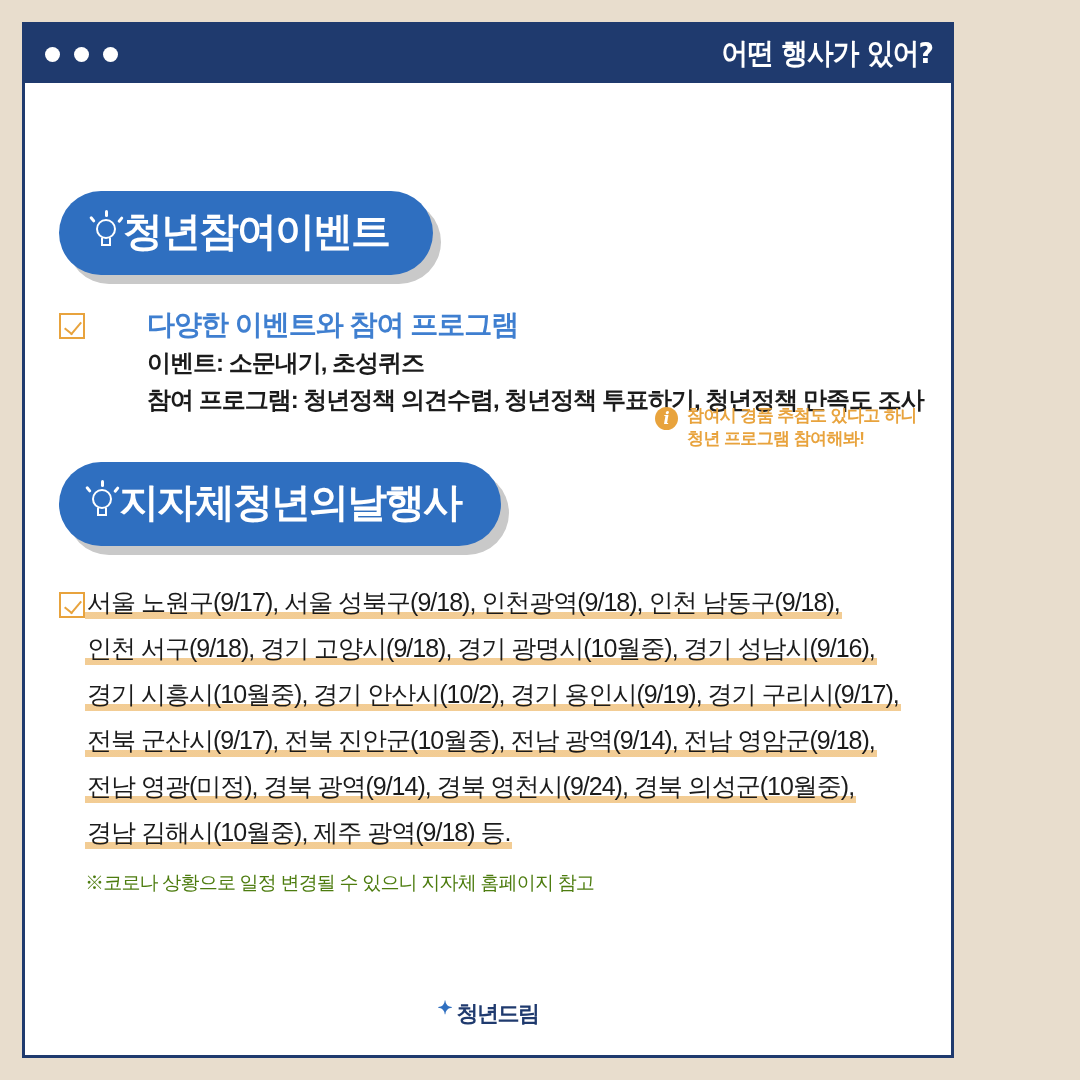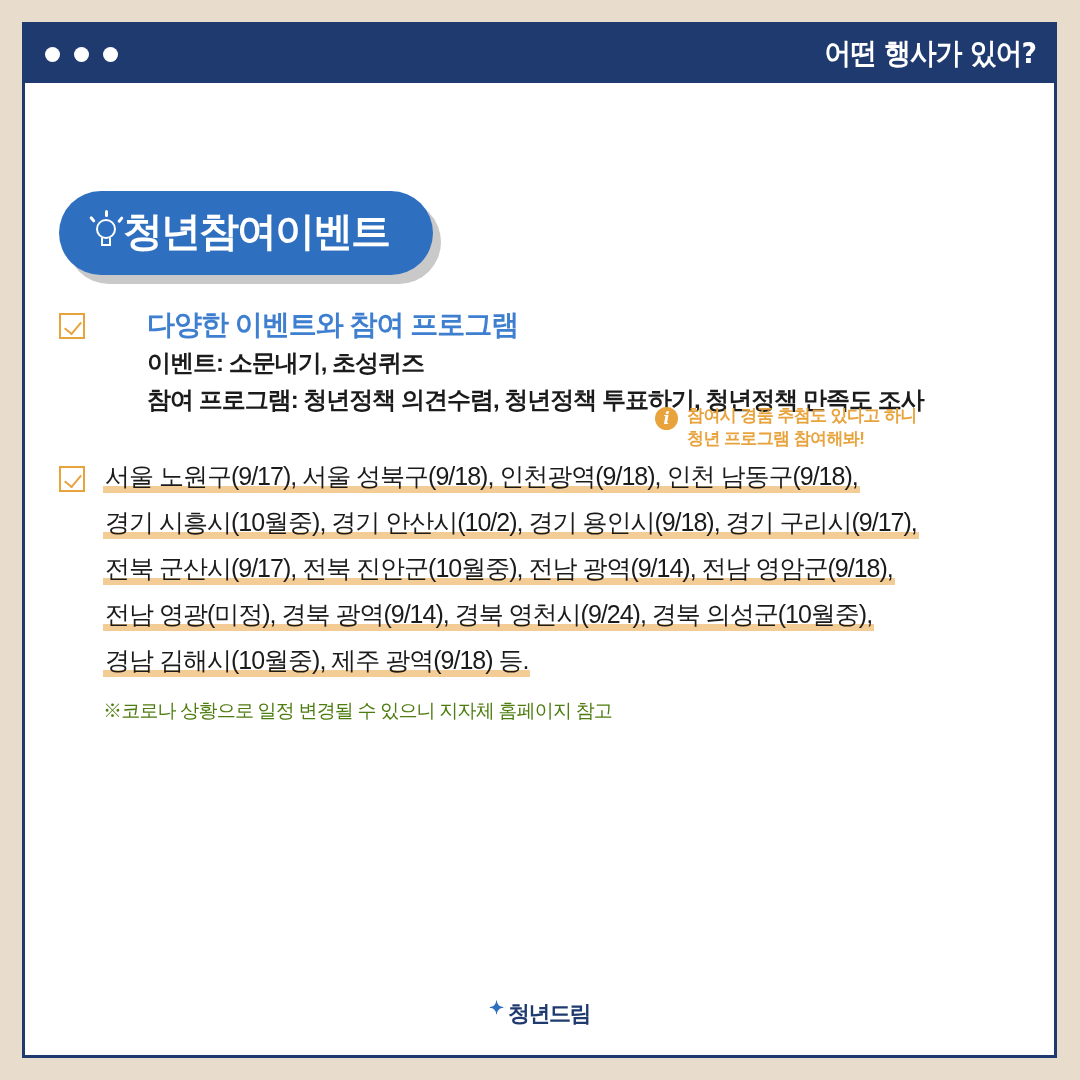--- a/index.html
+++ b/index.html
@@ -11,21 +11,21 @@
     height: 1080px;
     background: #e8ddcd;
     font-family: "Liberation Sans", sans-serif;
     overflow: hidden;
   }
 
   .card {
     position: absolute;
     left: 22px;
     top: 22px;
-    width: 1035px;
+    width: 932px;
     height: 1036px;
     background: #ffffff;
     border: 3px solid #1f3a6e;
     box-sizing: border-box;
   }
 
   .titlebar {
     position: absolute;
     left: 0;
     top: 0;
@@ -221,21 +221,21 @@
     line-height: 1.35;
     white-space: nowrap;
   }
 
   
   .section2 { margin-top: 46px; }
   .list-row {
     display: flex;
     align-items: flex-start;
   }
-  .list-body { margin-left: 18px; }
+  .list-body { }
   .hl-line {
     font-size: 25px;
     color: #1b1b1b;
     letter-spacing: -1px;
     line-height: 1.0;
     margin-bottom: 15px;
     white-space: nowrap;
     display: inline-block;
     background: linear-gradient(to top, rgba(232,163,61,0.55) 0 7px, rgba(0,0,0,0) 7px);
     padding: 2px 2px 4px 2px;
@@ -315,26 +315,40 @@
       <div class="note">
         <span class="info-icon">i</span>
         <div class="note-text">
           <div>참여시 경품 추첨도 있다고 하니</div>
           <div>청년 프로그램 참여해봐!</div>
         </div>
       </div>
     </div>
 
     <div class="section2">
+      <div class="pill-wrap">
+        <div class="pill-shadow"></div>
+        <div class="pill" style="padding:13px 40px 16px 26px;">
+          <span class="bulb">
+            <span class="glass"></span>
+            <span class="neck"></span>
+            <span class="ray r1"></span>
+            <span class="ray r2"></span>
+            <span class="ray r3"></span>
+          </span>
+          <span class="pill-text">지자체청년의날행사</span>
+        </div>
+      </div>
 
       <div class="list-row" style="margin-top:42px;">
         <span class="check"></span>
         <div class="list-body">
           <div><span class="hl-line">서울 노원구(9/17), 서울 성북구(9/18), 인천광역(9/18), 인천 남동구(9/18),</span></div>
-          <div><span class="hl-line">경기 시흥시(10월중), 경기 안산시(10/2), 경기 용인시(9/18), 경기 구리시(9/17),</span></div>
+          <div><span class="hl-line">인천 서구(9/18), 경기 고양시(9/18), 경기 광명시(10월중), 경기 성남시(9/16),</span></div>
+          <div><span class="hl-line">경기 시흥시(10월중), 경기 안산시(10/2), 경기 용인시(9/19), 경기 구리시(9/17),</span></div>
           <div><span class="hl-line">전북 군산시(9/17), 전북 진안군(10월중), 전남 광역(9/14), 전남 영암군(9/18),</span></div>
           <div><span class="hl-line">전남 영광(미정), 경북 광역(9/14), 경북 영천시(9/24), 경북 의성군(10월중),</span></div>
           <div><span class="hl-line">경남 김해시(10월중), 제주 광역(9/18) 등.</span></div>
           <div class="footnote">※코로나 상황으로 일정 변경될 수 있으니 지자체 홈페이지 참고</div>
         </div>
       </div>
     </div>
 
   </div>
 

